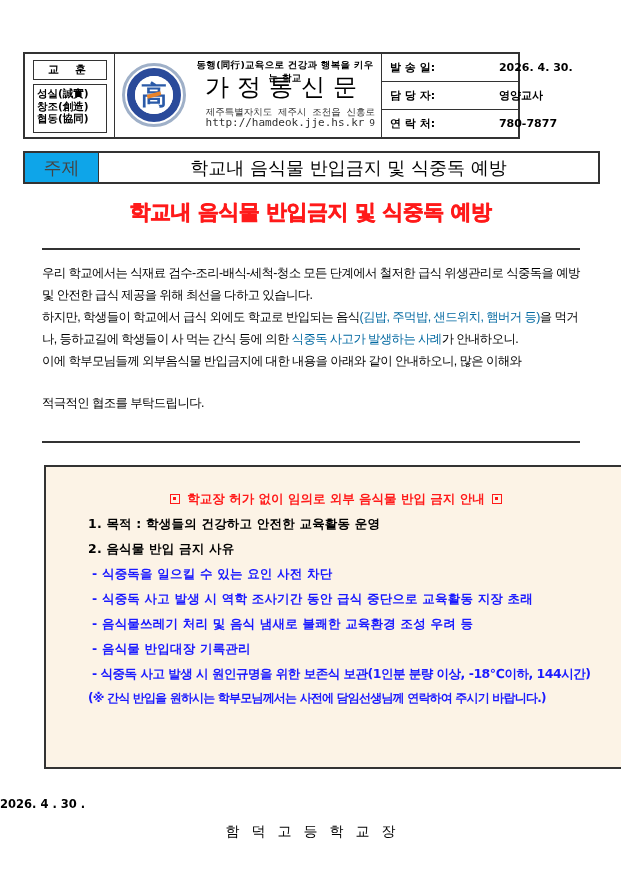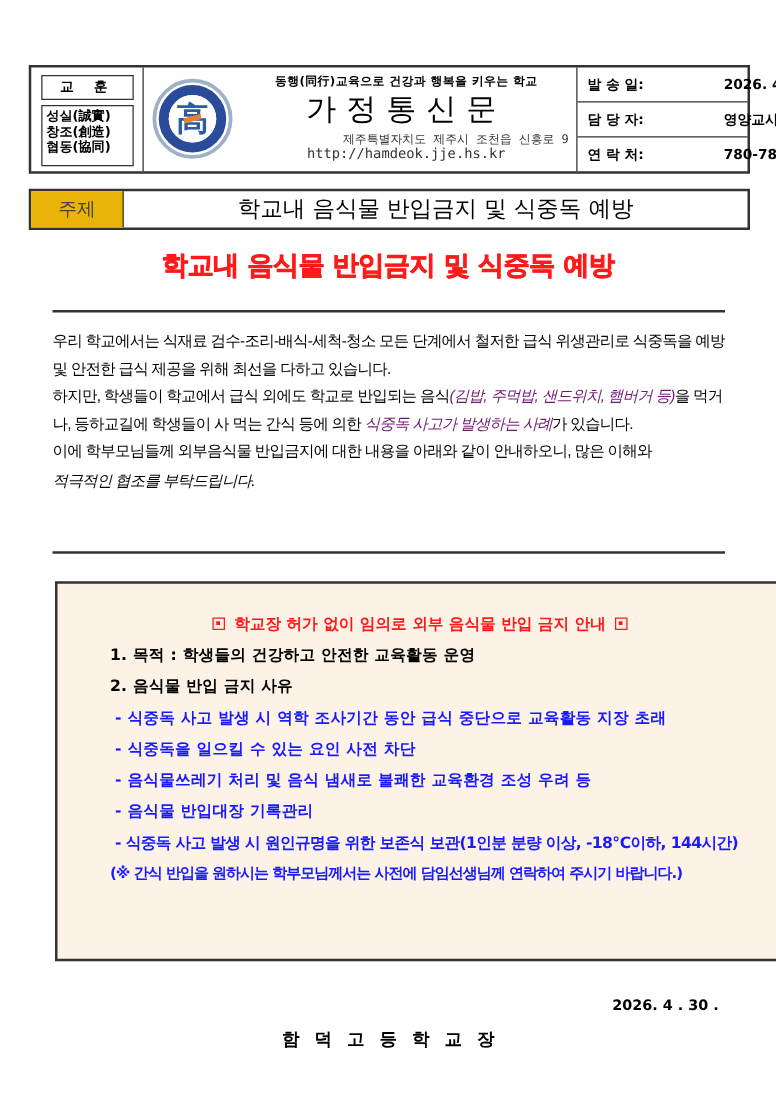--- a/index.html
+++ b/index.html
@@ -1,64 +1,64 @@
 <!DOCTYPE html>
 <html><head>
   <meta charset="utf-8">
   <style>
     * { box-sizing: border-box; margin: 0; padding: 0; }
     html, body { width: 621px; height: 890px; background: #ffffff; overflow: hidden; }
     body { font-family: "DejaVu Sans", "Liberation Sans", sans-serif; color: #000; position: relative; }
 
     
     .header {
-      position: absolute; left: 23px; top: 52px; width: 577px; height: 87px;
+      position: absolute; left: 23px; top: 52px; width: 497px; height: 87px;
       border: 2px solid #333; display: flex;
     }
     .motto-col { width: 90px; border-right: 1px solid #333; padding: 6px 7px 4px 8px; display: flex; flex-direction: column; gap: 4px; }
     .motto-title { border: 1px solid #333; height: 20px; text-align: center; font-weight: bold; font-size: 11px; line-height: 18px; letter-spacing: 6px; }
     .motto-box { border: 1px solid #333; flex: 1; padding: 2px 3px; font-size: 10.5px; font-weight: bold; line-height: 12.5px; white-space: nowrap; }
     .center-col { flex: 1; position: relative; border-right: 1px solid #333; }
     .logo { position: absolute; left: 7px; top: 9px; width: 64px; height: 64px; border-radius: 50%; background: #fff; border: 3px solid #9fb0c8; }
     .logo-ring { position: absolute; left: 2px; top: 2px; right: 2px; bottom: 2px; border-radius: 50%; border: 8px solid #2a4a9a; }
     .logo-inner { position: absolute; left: 10px; top: 10px; right: 10px; bottom: 10px; border-radius: 50%; background: #fff; display: flex; align-items: center; justify-content: center; font-size: 26px; font-weight: bold; color: #2a5aa8; font-family: "DejaVu Serif", serif; }
     .logo-accent { position: absolute; left: 22px; top: 27px; width: 14px; height: 4px; background: #e8832a; transform: rotate(-15deg); }
     .slogan { position: absolute; left: 80px; right: 6px; top: 5px; text-align: center; font-size: 9.5px; font-weight: bold; letter-spacing: 0.3px; }
     .paper-title { position: absolute; left: 80px; right: 6px; top: 17px; text-align: center; font-size: 24px; font-weight: normal; letter-spacing: 8px; font-family: "DejaVu Sans", sans-serif; line-height: 32px; }
     .address { position: absolute; left: 80px; right: 6px; top: 52px; text-align: right; font-size: 9.5px; color: #333; font-family: "DejaVu Sans Mono", monospace; line-height: 11px; }
     .url { position: absolute; left: 80px; right: 6px; top: 63px; text-align: center; font-size: 11px; color: #333; font-family: "DejaVu Sans Mono", monospace; line-height: 11px; }
     .info-col { width: 136px; display: flex; flex-direction: column; }
     .info-row { flex: 1; border-bottom: 1px solid #333; font-size: 11px; font-weight: bold; padding-left: 8px; display: flex; align-items: center; white-space: nowrap; gap: 30px; }
     .info-row:last-child { border-bottom: none; }
 
     
     .subject { position: absolute; left: 23px; top: 151px; width: 577px; height: 33px; border: 2px solid #333; display: flex; }
-    .subject-label { width: 74px; background: #eab308; border-right: 1px solid #333; text-align: center; font-size: 15px; color: #444; line-height: 29px; }
+    .subject-label { width: 74px; background: #0ea5e9; border-right: 1px solid #333; text-align: center; font-size: 18px; color: #444; line-height: 29px; }
     .subject-text { flex: 1; text-align: center; font-size: 18px; line-height: 29px; font-family: "DejaVu Sans", sans-serif; }
 
     .main-title { position: absolute; left: 0; width: 621px; top: 198px; text-align: center; font-size: 21px; font-weight: bold; color: #ff1a1a; letter-spacing: -0.5px; -webkit-text-stroke: 0.6px #ff1a1a; }
 
     .rule { position: absolute; left: 42px; width: 538px; height: 2px; background: #333; }
 
     .intro { position: absolute; left: 42px; top: 262px; width: 540px; font-size: 12.4px; line-height: 22px; letter-spacing: -0.6px; font-family: "Liberation Sans", sans-serif; }
     .intro p { margin: 0; }
-    .red { color: #701a75; font-style: italic; }
-    .intro .last { margin-top: 2px; font-style: italic; }
+    .red { color: #0369a1; }
+    .intro .last { margin-top: 20px; }
 
     
     .notice { position: absolute; left: 44px; top: 465px; width: 584px; height: 304px; background: #fcf3e6; border: 2px solid #333; padding: 20px 10px 0 10px; }
     .notice-title { text-align: center; color: #ff1a1a; font-size: 12.5px; font-weight: bold; line-height: 24px; }
     .notice-title .sq { display: inline-block; width: 10px; height: 10px; border: 1.5px solid #ff1a1a; position: relative; vertical-align: -1px; margin: 0 3px; }
     .notice-title .sq::after { content: ""; position: absolute; left: 2px; top: 2px; width: 3px; height: 3px; background: #ff1a1a; }
     .n-line { font-size: 12.5px; font-weight: bold; line-height: 25px; white-space: nowrap; letter-spacing: 0.2px; margin-left: 32px; }
     .n-blue { color: #1a1aff; padding-left: 4px; }
     .n-note { color: #1a1aff; font-size: 12px; letter-spacing: -0.8px; }
 
-    .footer-date { position: absolute; left: 0; width: 575px; top: 797px; text-align: right; font-size: 11.5px; font-weight: bold; }
-    .footer-sign { position: absolute; left: 0; width: 621px; top: 823px; text-align: center; font-size: 14px; font-weight: bold; letter-spacing: 12px; padding-left: 12px; }
+    .footer-date { position: absolute; left: 0; width: 575px; top: 797px; text-align: left; font-size: 11.5px; font-weight: bold; }
+    .footer-sign { position: absolute; left: 0; width: 621px; top: 823px; text-align: center; font-size: 14px; font-weight: normal; letter-spacing: 12px; padding-left: 12px; }
   </style>
 </head>
 <body>
 
 <div class="header">
   <div class="motto-col">
     <div class="motto-title">교 훈</div>
     <div class="motto-box">
       <div>성실(誠實)</div>
       <div>창조(創造)</div>
@@ -93,37 +93,37 @@
   <div class="subject-label">주제</div>
   <div class="subject-text">학교내 음식물 반입금지 및 식중독 예방</div>
 </div>
 
 <div class="main-title">학교내 음식물 반입금지 및 식중독 예방</div>
 
 <div class="rule" style="top:248px;"></div>
 
 <div class="intro">
   <p> 우리 학교에서는 식재료 검수-조리-배식-세척-청소 모든 단계에서 철저한 급식 위생관리로 식중독을 예방 및 안전한 급식 제공을 위해 최선을 다하고 있습니다.</p>
-  <p><span> 하지만, 학생들이 학교에서 급식 외에도 학교로 반입되는 음식</span><span class="red">(김밥, 주먹밥, 샌드위치, 햄버거 등)</span><span>을 먹거나, 등하교길에 학생들이 사 먹는 간식 등에 의한 </span><span class="red">식중독 사고가 발생하는 사례</span><span>가 있습니다.</span></p>
+  <p><span> 하지만, 학생들이 학교에서 급식 외에도 학교로 반입되는 음식</span><span class="red">(김밥, 주먹밥, 샌드위치, 햄버거 등)</span><span>을 먹거나, 등하교길에 학생들이 사 먹는 간식 등에 의한 </span><span class="red">식중독 사고가 발생하는 사례</span><span>가 안내하오니.</span></p>
   <p> 이에 학부모님들께 외부음식물 반입금지에 대한 내용을 아래와 같이 안내하오니, 많은 이해와</p>
   <p class="last">적극적인 협조를 부탁드립니다.</p>
 </div>
 
 <div class="rule" style="top:441px;"></div>
 
 <div class="notice">
   <div class="notice-title">
     <span class="sq"></span>
     <span>학교장 허가 없이 임의로 외부 음식물 반입 금지 안내</span>
     <span class="sq"></span>
   </div>
   <div class="n-line">1. 목적 : 학생들의 건강하고 안전한 교육활동 운영</div>
   <div class="n-line">2. 음식물 반입 금지 사유</div>
+  <div class="n-line n-blue">- 식중독을 일으킬 수 있는 요인 사전 차단</div>
   <div class="n-line n-blue">- 식중독 사고 발생 시 역학 조사기간 동안 급식 중단으로 교육활동 지장 초래</div>
-  <div class="n-line n-blue">- 식중독을 일으킬 수 있는 요인 사전 차단</div>
   <div class="n-line n-blue">- 음식물쓰레기 처리 및 음식 냄새로 불쾌한 교육환경 조성 우려 등</div>
   <div class="n-line n-blue">- 음식물 반입대장 기록관리</div>
   <div class="n-line n-blue" style="letter-spacing:-0.5px;">- 식중독 사고 발생 시 원인규명을 위한 보존식 보관(1인분 분량 이상, -18℃이하, 144시간)</div>
   <div class="n-line n-note">(※ 간식 반입을 원하시는 학부모님께서는 사전에 담임선생님께 연락하여 주시기 바랍니다.)</div>
 </div>
 
 <div class="footer-date">2026. 4 . 30 .</div>
 <div class="footer-sign">함덕고등학교장</div>
 
 </body></html>

